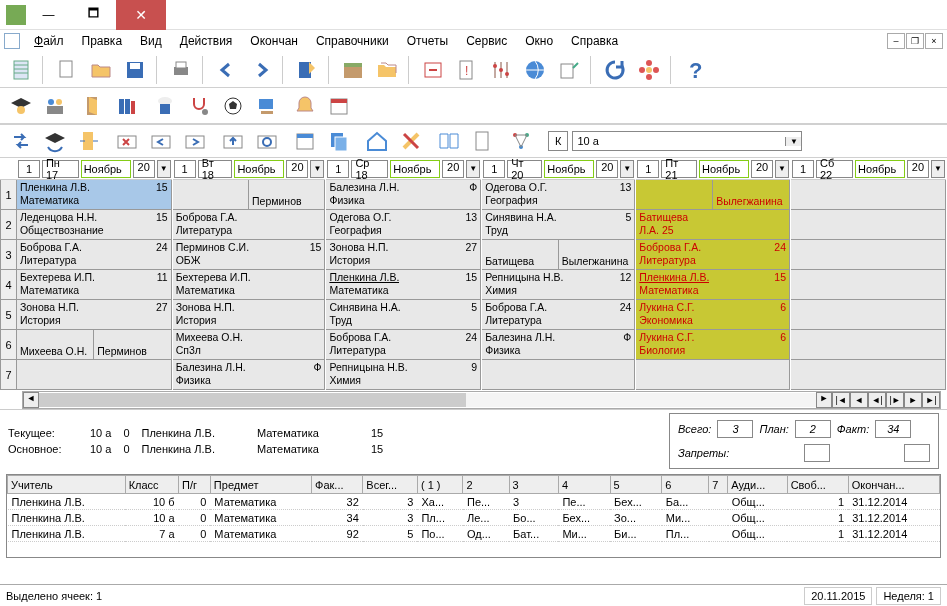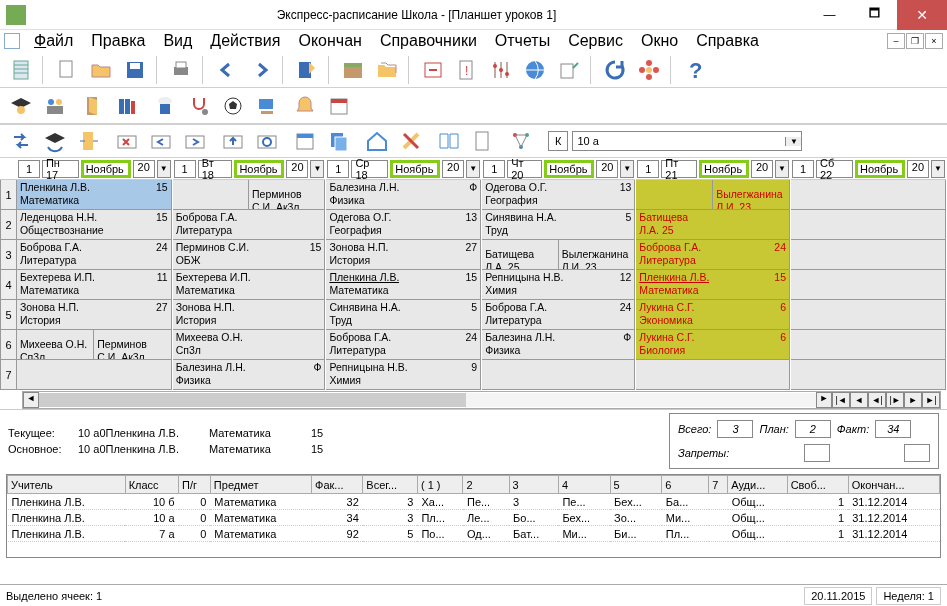--- a/index.html
+++ b/index.html
@@ -5,84 +5,83 @@
   * { box-sizing: border-box; margin: 0; padding: 0; }
   body { font-family: "Segoe UI", Tahoma, sans-serif; font-size: 11px; background: #fff; width: 947px; height: 606px; overflow: hidden; position: relative; }
   .titlebar { height: 30px; background: #fff; display: flex; align-items: center; border-bottom: 1px solid #e0e0e0; }
   .titlebar .icon-app { width: 20px; height: 20px; margin-left: 6px; background: #7a5; }
   .titlebar .title { flex: 1; text-align: center; font-size: 12px; }
   .titlebar .winbtns { display: flex; }
   .titlebar .winbtn { width: 45px; height: 30px; display: flex; align-items: center; justify-content: center; font-family: Arial; font-size: 12px; }
   .titlebar .winbtn.close { background: #c8504f; color: #fff; width: 50px; font-size:14px; }
   .menubar { height: 22px; display: flex; align-items: center; padding: 0 4px; gap: 2px; }
   .menubar .appicon { width: 16px; height: 16px; background: #fff; border: 1px solid #8ac; margin-right: 4px; }
-  .menubar .menuitm { padding: 2px 8px; font-size: 16px; }
+  .menubar .menuitm { padding: 2px 8px; font-size: 12px; }
   .mdi-btns { margin-left: auto; display: flex; gap: 1px; }
   .mdi-btn { width: 18px; height: 16px; border: 1px solid #aaa; display:flex; align-items:center; justify-content:center; font-size:9px; }
   .toolbar { height: 36px; display: flex; align-items: center; padding: 2px 6px; gap: 4px; border-bottom: 1px solid #d0d0d0; }
   .toolbar .sep { width: 4px; height: 28px; border-left: 1px solid #ccc; margin: 0 2px; }
   .tbtn { width: 30px; height: 30px; display: flex; align-items: center; justify-content: center; border-radius: 2px; }
   .tbtn svg { width: 24px; height: 24px; }
   .toolbar2 { height: 36px; display: flex; align-items: center; padding: 2px 6px; gap: 4px; border-bottom: 1px solid #d0d0d0; }
   .toolbar3 { height: 34px; display: flex; align-items: center; padding: 2px 6px; gap: 4px; border-top:1px solid #d0d0d0; border-bottom: 1px solid #d0d0d0; }
   .combo { display:inline-flex; border:1px solid #888; height:20px; align-items:center; flex:1; max-width:230px; }
   .combo .cval { padding:0 4px; flex:1; }
   .combo .cbtn { width:16px; text-align:center; border-left:1px solid #888; background:#eee; font-size:8px; }
   .klabel { border:1px solid #888; height:20px; padding:0 6px; display:flex; align-items:center; margin-left:4px;}
   .schedule-wrap { position:relative; }
   .schedule { display:flex; overflow:hidden; }
   .daycol { min-width: 152px; border-right:1px solid #fff; }
   .daycol.narrow { min-width:146px; }
   .daycol.last { min-width:120px; }
   .dayhead { height:22px; display:flex; align-items:center; gap:2px; padding:1px; border-bottom:1px solid #ccc; }
   .dayhead .shbox { border:1px solid #888; height:18px; width:22px; text-align:center; display:flex; align-items:center; justify-content:center; background:#fff;}
   .dayhead .dname { border:1px solid #888; height:18px; flex:1; display:flex; align-items:center; padding:0 3px; background:#fff;}
-  .dayhead .mname { border:3px solid #84cc16; height:18px; width:50px; display:flex; align-items:center; padding:0 2px; background:#fff;}
+  .dayhead .mname { border:1px solid #84cc16; height:18px; width:50px; display:flex; align-items:center; padding:0 2px; background:#fff;}
   .dayhead .yr { border:1px solid #888; height:18px; width:22px; text-align:center; background:#fff;}
   .dayhead .dd { width:14px; height:18px; border:1px solid #888; text-align:center; font-size:8px; background:#eee; display:flex; align-items:center; justify-content:center; }
   .rowcol { width: 17px; }
   .rowcol .rhcell { height:22px; border-bottom:1px solid #ccc; }
   .rowcol .rnum { height:30px; border:1px solid #999; border-top:none; display:flex; align-items:center; justify-content:center; background:#eee; font-size:11px;}
   .cell { height:30px; border:1px solid #999; border-top:none; border-left:none; padding:1px 3px; font-size:10.5px; line-height:13px; overflow:hidden; background:#e8e8e8;}
   .cell.selected { background:#a8c8e8; }
   .cell.hi { background:#c8c834; }
   .cell.hi .t { color:#c00; }
   .cell .top { display:flex; justify-content:space-between; }
   .cell .t { white-space:nowrap; overflow:hidden; }
   .cell .s { white-space:nowrap; overflow:hidden; }
   .cell.split { display:flex; padding:0; }
-  .cell.split > div { flex:1; padding:8px 3px; border-right:1px solid #999; overflow:hidden;}
+  .cell.split > div { flex:1; padding:15px 3px; border-right:1px solid #999; overflow:hidden;}
   .cell.split > div:last-child { border-right:none; }
   .hscroll { height:18px; border:1px solid #aaa; margin:1px 6px 0 22px; display:flex; align-items:center; }
   .hscroll .sb { width:16px; height:16px; border:1px solid #888; background:#eee; text-align:center; font-size:9px;}
   .hscroll .track { flex:1; height:14px; background:#f4f4f4; position:relative;}
   .hscroll .thumb { position:absolute; left:0; top:0; height:14px; width:55%; background:#ccc;}
   .hscroll .navgrp { display:flex; margin-left:auto; }
   .hscroll .navbtn { width:18px; height:16px; border:1px solid #888; background:#eee; font-size:9px; display:flex; align-items:center; justify-content:center; }
   .info-row { display:flex; align-items:center; padding:3px 8px; gap:8px; border-top:1px solid #ccc; }
   .info-left { flex:1; }
-  .info-left .irow { display:flex; padding:2px 0; }
+  .info-left .irow { display:flex; gap:12px; padding:2px 0; }
   .info-left .lbl { width:70px; }
   .stats { border:1px solid #888; padding:6px 8px; display:flex; gap:6px; align-items:center; flex-wrap:wrap; width:270px;font-style:italic;}
   .stats .sbox { border:1px solid #888; height:18px; width:36px; text-align:center; display:flex; align-items:center; justify-content:center;}
   .stats .sfield { border:1px solid #888; height:18px; width:26px; }
   .grid { border:1px solid #888; margin:2px 6px; height:84px; overflow:hidden; }
   .grid table { width:100%; border-collapse:collapse; font-size:11px;}
   .grid th { border:1px solid #aaa; background:#eee; font-weight:normal; padding:1px 3px; text-align:left; height:18px; position:relative;}
   .grid td { border-bottom:1px dotted #ccc; padding:1px 4px; height:16px; white-space:nowrap; overflow:hidden;}
   .statusbar { position:absolute; bottom:0; left:0; right:0; height:22px; border-top:1px solid #aaa; display:flex; align-items:center; padding:0 6px; font-size:11px; }
   .statusbar .spane { border:1px solid #ccc; padding:1px 6px; margin-left:4px; height:18px; display:flex; align-items:center;}
   .u { text-decoration: underline; }
 </style>
 </head>
 <body>
 
 <div class="titlebar">
   <div class="icon-app"></div>
-  <div class="title">Экспресс-расписание Школа - [Планшет уроков 1]</div>
   <div class="winbtns">
     <div class="winbtn">—</div>
     <div class="winbtn">🗖</div>
     <div class="winbtn close">✕</div>
   </div>
 </div>
 
 <div class="menubar">
   <div class="appicon"></div>
   <div class="menuitm"><span class="u">Ф</span><span>айл</span></div>

